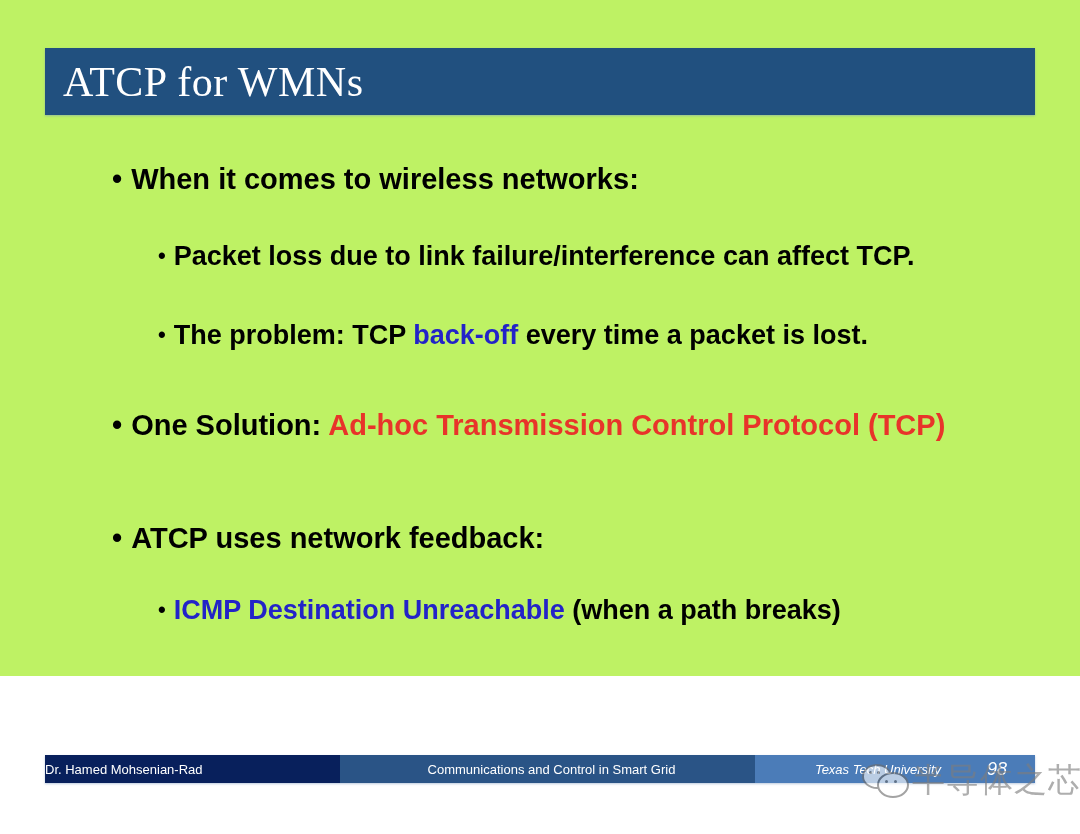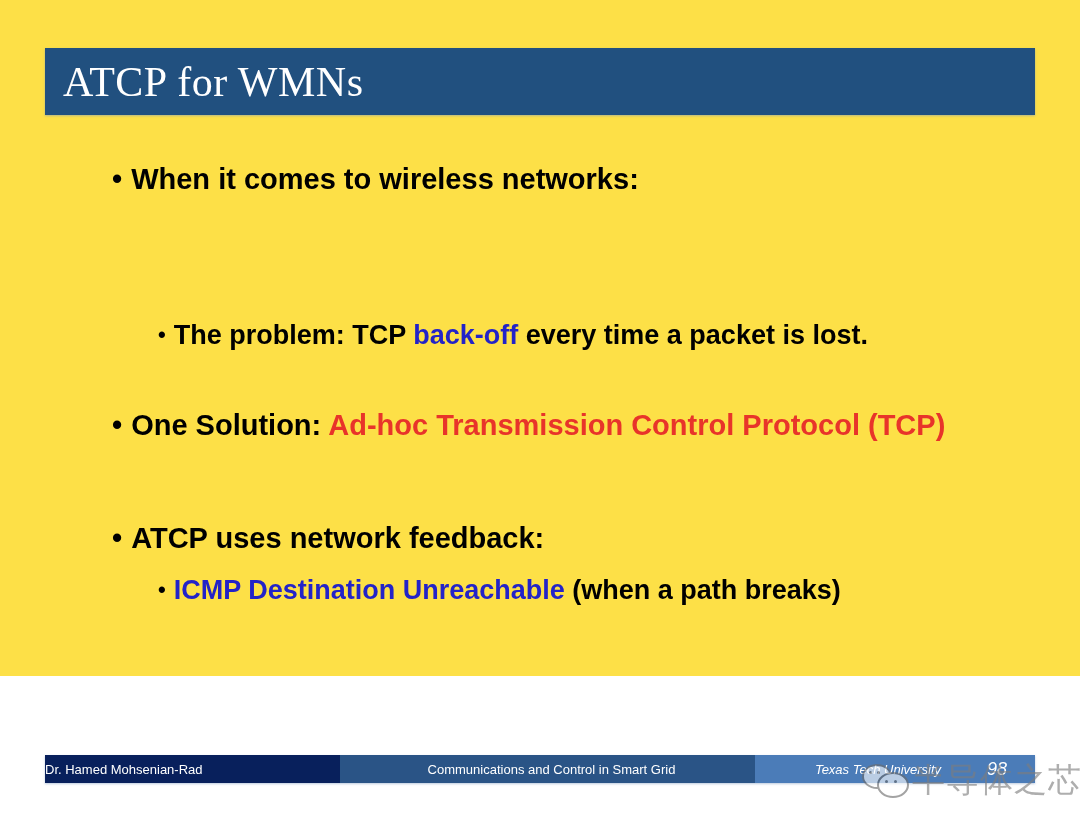--- a/index.html
+++ b/index.html
@@ -16,21 +16,21 @@
     -webkit-font-smoothing: antialiased;
   }
 
   
   #slide {
     position: absolute;
     left: 0;
     top: 0;
     width: 1080px;
     height: 676px;
-    background: #fde047;
+    background: #bef264;
   }
 
   
   #title-bar {
     position: absolute;
     left: 45px;
     top: 48px;
     width: 990px;
     height: 67px;
     background: #21507f;
@@ -89,21 +89,21 @@
 
   .blue  { color: #2323c8; }
   .red   { color: #e8342a; }
 
   
   #line-1 { top: 48px; }
   #line-2 { top: 126px; }
   #line-3 { top: 205px; }
   #line-4 { top: 294px; }
   #line-5 { top: 407px; }
-  #line-6 { top: 460px; text-align: right; }
+  #line-6 { top: 480px; text-align: right; }
   #line-7 { top: 564px; }
 
   
   #footer {
     position: absolute;
     left: 45px;
     top: 755px;
     width: 990px;
     height: 28px;
     display: flex;
@@ -207,20 +207,23 @@
   <div id="title-bar">
     <div id="title-text">ATCP for WMNs</div>
   </div>
 
   <div id="body">
 
     <div class="line lvl1" id="line-1">
       <span class="bullet-dot">•</span><span>When it comes to wireless networks:</span>
     </div>
 
+    <div class="line lvl2" id="line-2">
+      <span class="bullet-dot">•</span><span>Packet loss due to link failure/interference can affect TCP.</span>
+    </div>
 
     <div class="line lvl2" id="line-3">
       <span class="bullet-dot">•</span><span>The problem: TCP </span><span class="blue">back-off</span><span> every time a packet is lost.</span>
     </div>
 
     <div class="line lvl1" id="line-4">
       <span class="bullet-dot">•</span><span>One Solution: </span><span class="red">Ad-hoc Transmission Control Protocol (TCP)</span>
     </div>
 
     <div class="line lvl1" id="line-5">

